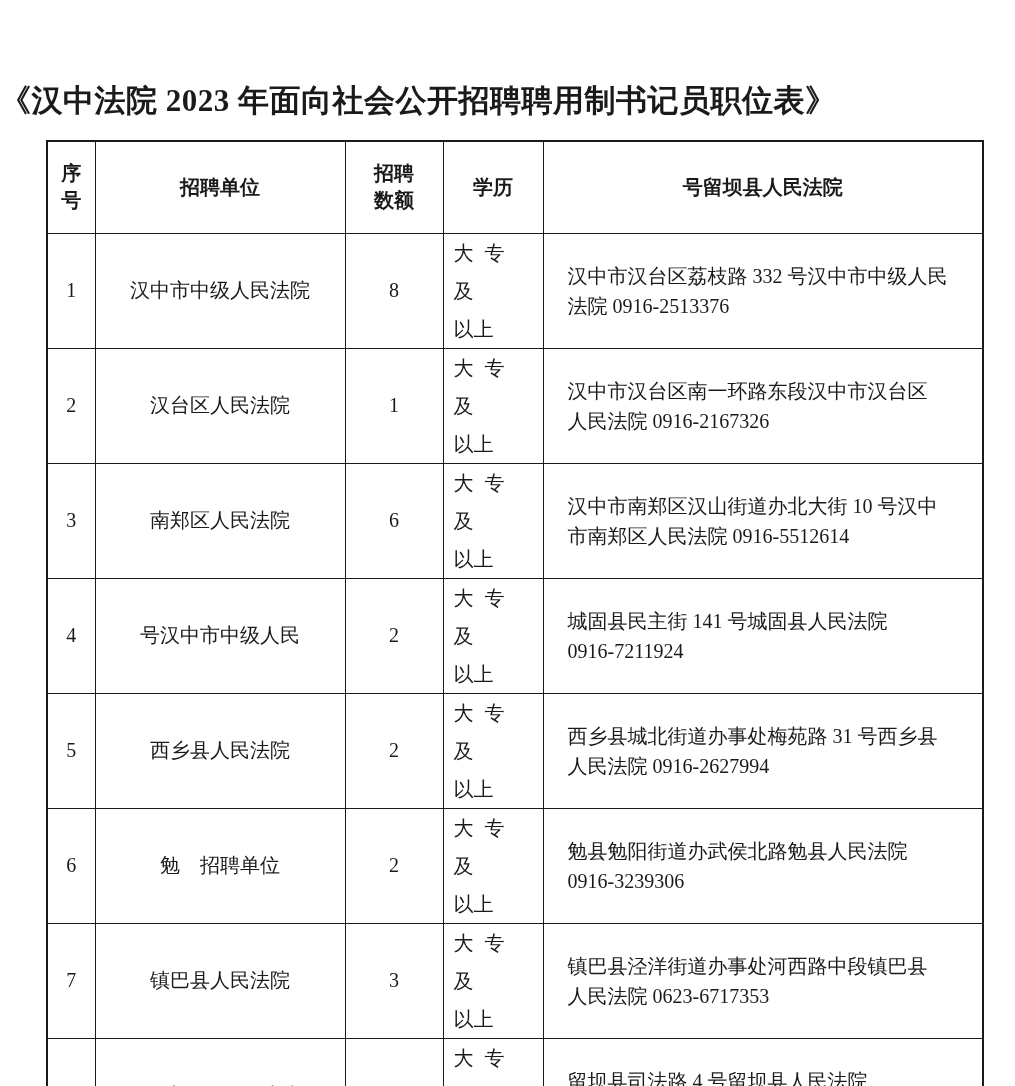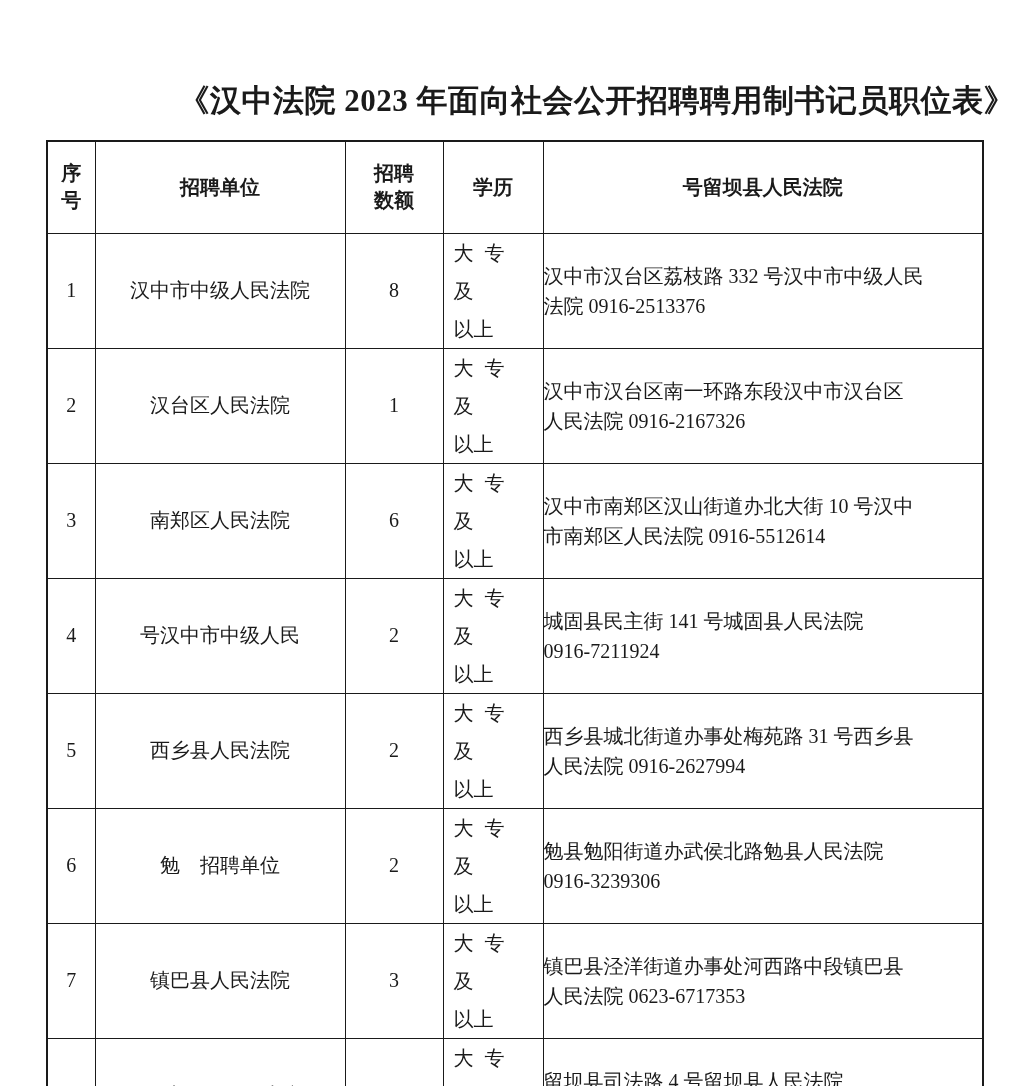--- a/index.html
+++ b/index.html
@@ -14,21 +14,21 @@
   .page {
     position: relative;
     width: 1015px;
     height: 1086px;
     background: #ffffff;
     overflow: hidden;
   }
   .title {
     margin: 0;
     padding-top: 80px;
-    text-align: right;
+    text-align: left;
     font-size: 31px;
     font-weight: bold;
     letter-spacing: 0.5px;
     white-space: nowrap;
   }
   table.positions {
     border-collapse: collapse;
     table-layout: fixed;
     margin: 18px 0 0 46px;
     width: 936px;
@@ -59,21 +59,21 @@
   td.edu-cell {
     text-align: left;
     padding-left: 10px;
     padding-right: 8px;
     line-height: 38px;
     word-spacing: 6px;
     white-space: pre-line;
   }
   td.addr-cell {
     text-align: left;
-    padding-left: 0;
+    padding-left: 24px;
     padding-right: 8px;
     line-height: 30px;
     white-space: pre-line;
   }
   td.addr-cell.center { text-align: center; padding-left: 0; }
 </style>
 </head>
 <body>
 
 <div class="page">

